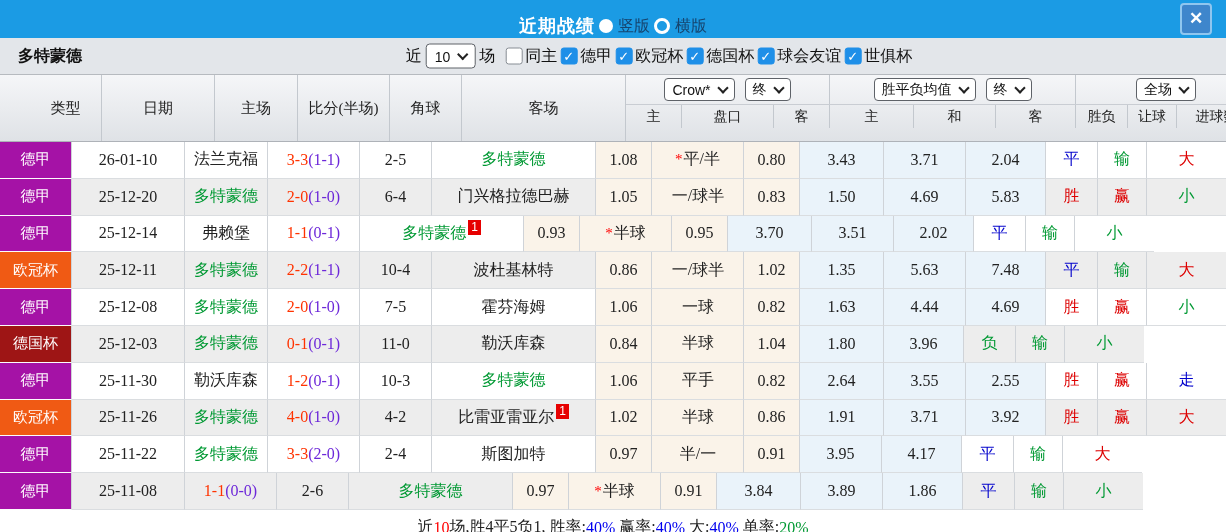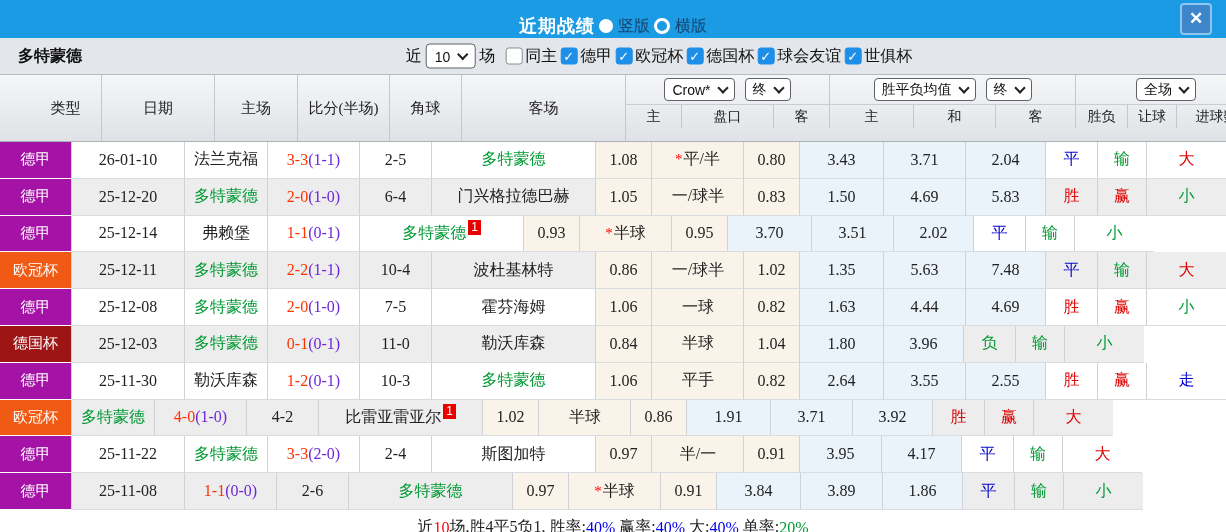--- a/index.html
+++ b/index.html
@@ -377,20 +377,21 @@
     <div class="td w10 blu">2.64</div>
     <div class="td w11 blu">3.55</div>
     <div class="td w12 blu">2.55</div>
     <div class="td w13" style="color: rgb(221, 0, 0);">胜</div>
     <div class="td w14" style="color: rgb(221, 0, 0);">赢</div>
     <div class="td w15" style="color: rgb(0, 0, 204);">走</div>
   </div>
 
   <div class="tr alt">
     <div class="td w1 league" style="background: rgb(240, 90, 20);">欧冠杯</div>
+    <div class="td w2">25-11-26</div>
     <div class="td w3">
           <span style="color: rgb(0, 153, 51);">多特蒙德</span>
         </div>
     <div class="td w4 score">
       <span class="ft" style="color: rgb(255, 51, 0);">4-0</span>
           <span class="ht">(1-0)</span>
     </div>
     <div class="td w5">4-2</div>
     <div class="td w6">
           <span>比雷亚雷亚尔</span>

